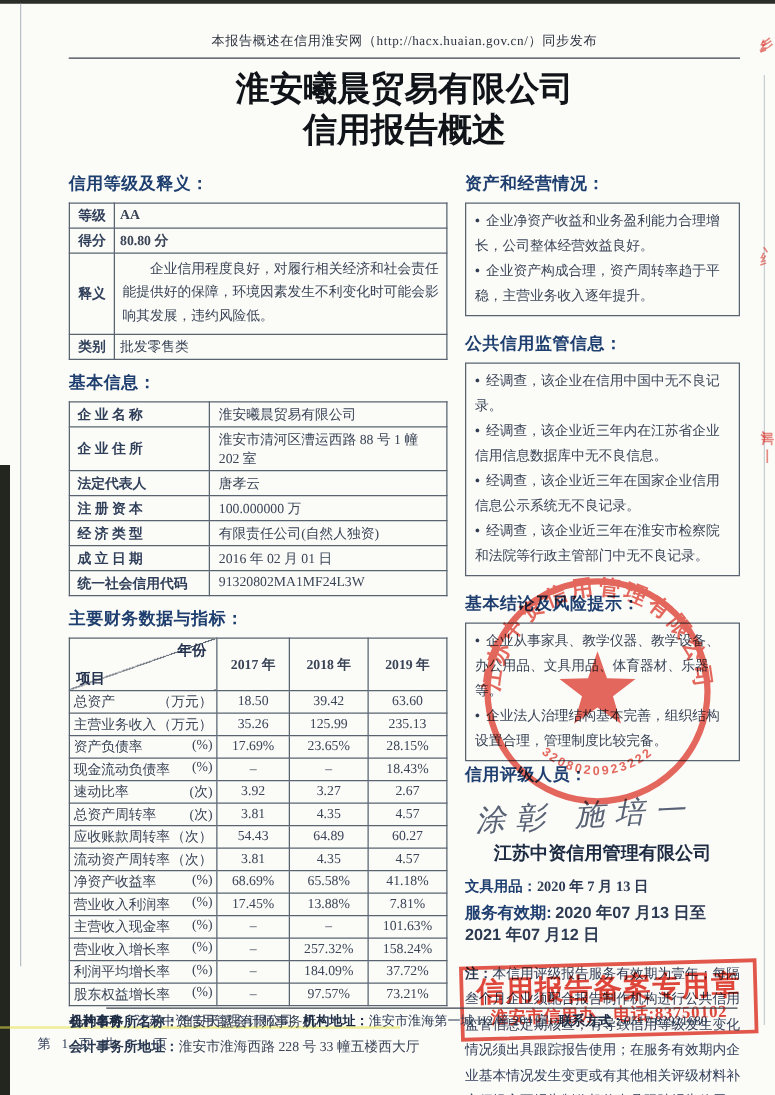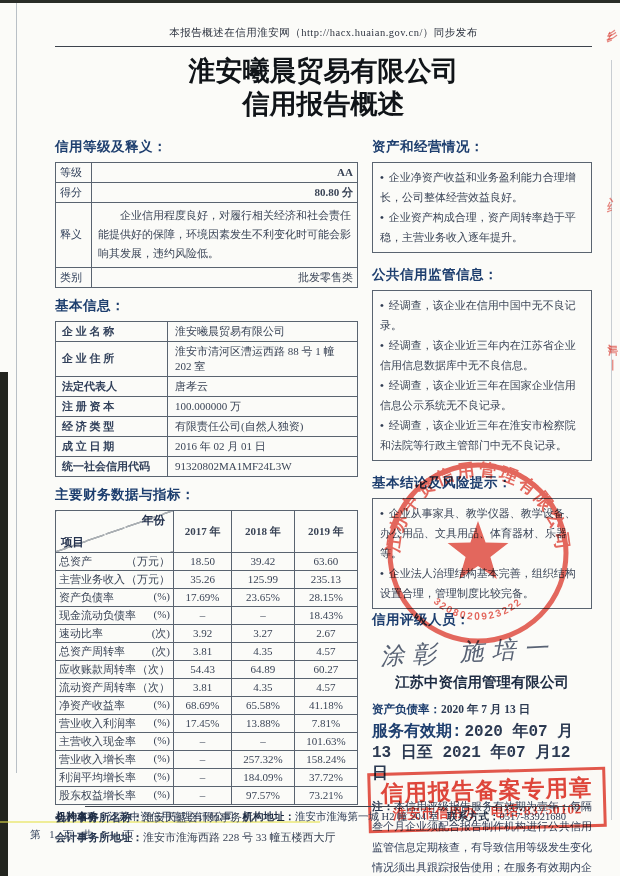--- a/index.html
+++ b/index.html
@@ -22,22 +22,22 @@
   .top-note { text-align:center; font-size:10.5px; color:#2e3440; letter-spacing:.5px;
     padding-bottom:6px; border-bottom:1.5px solid #3c434d; }
   .doc-title { text-align:center; font-weight:bold; color:#101418; font-size:27px; line-height:1.22; margin-top:8px; }
   .cols { display:flex; margin-top:8px; gap:14px; }
   .col-left { width:303px; flex:none; }
   .col-right { width:220px; flex:none; }
   .sec-title { font-weight:bold; color:#1d3e6e; font-size:13.5px; letter-spacing:.5px; margin:9px 0 6px; }
   
   table { border-collapse:collapse; width:100%; }
   .tbl td { border:1px solid #5a6470; font-size:11px; padding:2px 4px; color:#3a4456; }
-  .rating-tbl td.lab { width:36px; text-align:left; font-weight:normal; color:#31405a; }
-  .rating-tbl td.val { text-align:right; }
+  .rating-tbl td.lab { width:36px; text-align:center; font-weight:bold; color:#31405a; }
+  .rating-tbl td.val { text-align:left; }
   .rating-tbl td.val.strong { font-weight:bold; }
   .rating-tbl td.expl { text-align:left; line-height:1.75; padding:3px 6px; }
   .rating-tbl td.expl .indent { display:inline-block; width:2em; }
   .rating-tbl tr { height:20px; }
   .basic-tbl td.lab { width:112px; font-weight:bold; color:#31405a; padding-left:6px; }
   .basic-tbl tr { height:17.5px; }
   .basic-tbl td.val { padding-left:7px; }
   .val-reddish { color:#71534a; }
   
   .fin-tbl td { padding:1px 3px;margin-left:23px; }
@@ -58,21 +58,21 @@
   .bullet .dot { font-weight:bold; margin-right:5px; color:#2e3a50; }
   .risk .lab { font-weight:bold; color:#27364f; }
   .rater-title { margin-top:2px; }
   .signature { font-size:24px; color:#3c485e; transform:rotate(-3deg);
     font-style:italic; letter-spacing:8px; margin:2px 0 2px 8px; opacity:.85;
     font-family:"DejaVu Serif",serif; }
   .agency-name { text-align:center; font-weight:bold; font-size:14.5px; color:#1d2b42; margin:6px 0 10px; }
   .date-line { font-size:11.5px; margin-top:4px; color:#2c3a52; }
   .date-line .lab { font-weight:bold; color:#1d3e6e; }
   .date-line.bold-val { font-weight:bold; }
-  .validity { font-family:Liberation Mono, monospace; font-size:16px; font-weight:bold; }
+  .validity { font-family:Liberation Sans, sans-serif; font-size:13px; font-weight:bold; }
   .note { font-size:11px; line-height:1.85; text-align:justify; margin-top:12px; color:#33405a; }
   .note .lab { font-weight:bold; color:#27364f; }
   
   .stamp-round { position:absolute; left:383px; top:458px; width:190px; height:190px;
     opacity:.72; mix-blend-mode:multiply; pointer-events:none; }
   .stamp-rect { position:absolute; left:368px; top:770px; width:238px; height:60px;
     border:3.5px solid rgba(222,46,33,.8); transform:rotate(-1.6deg);
     display:flex; flex-direction:column; justify-content:center; align-items:center;
     color:rgba(222,46,33,.88); mix-blend-mode:multiply; background:rgba(255,240,238,.15); }
   .stamp-rect .l1 { font-weight:bold; font-size:22.5px; letter-spacing:1px; line-height:1.1; }
@@ -360,21 +360,21 @@
         <div class="box">
           <div class="bullet"><span class="dot">•</span><span>企业从事家具、教学仪器、教学设备、办公用品、文具用品、体育器材、乐器等。</span></div>
           <div class="bullet"><span class="dot">•</span><span>企业法人治理结构基本完善，组织结构设置合理，管理制度比较完备。</span></div>
         </div>
 
         <div class="sec-title rater-title">信用评级人员：</div>
         <div class="signature">涂彰 施培一</div>
         <div class="agency-name">江苏中资信用管理有限公司</div>
 
         <div class="date-line bold-val">
-          <span class="lab">资产负债率：</span><span>2020 年 7 月 13 日</span>
+          <span class="lab">文具用品：</span><span>2020 年 7 月 13 日</span>
         </div>
         <div class="date-line">
           <span class="lab validity">服务有效期:</span> <span class="validity">2020 年07 月13 日至 2021 年07 月12 日</span>
         </div>
 
         <div class="note">
           <span class="lab">注：</span><span>本信用评级报告服务有效期为壹年；每隔叁个月企业须配合报告制作机构进行公共信用监管信息定期核查，有导致信用等级发生变化情况须出具跟踪报告使用；在服务有效期内企业基本情况发生变更或有其他相关评级材料补充须提交至报告制作机构出具跟踪报告使用。</span>
         </div>
       </div>
     </div>

